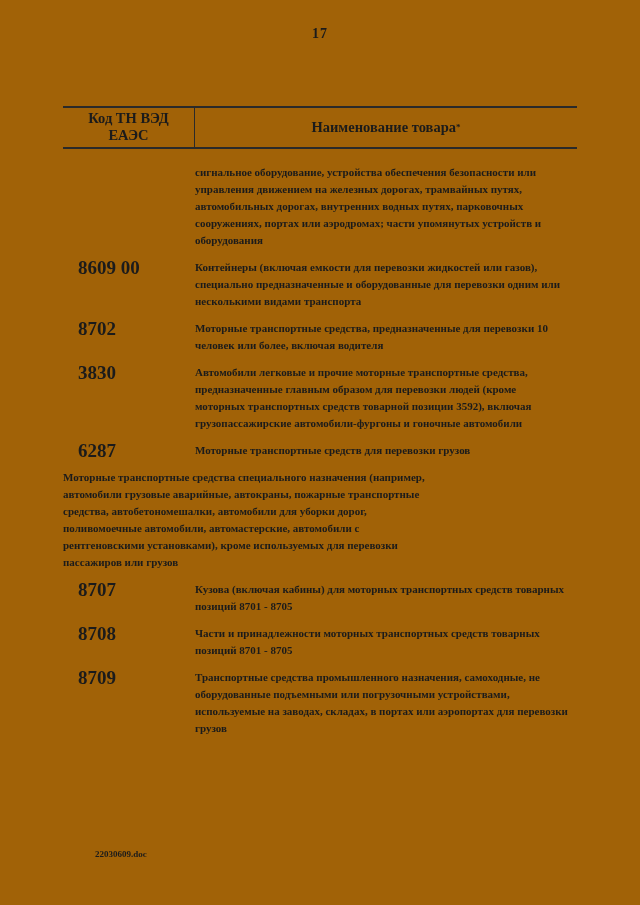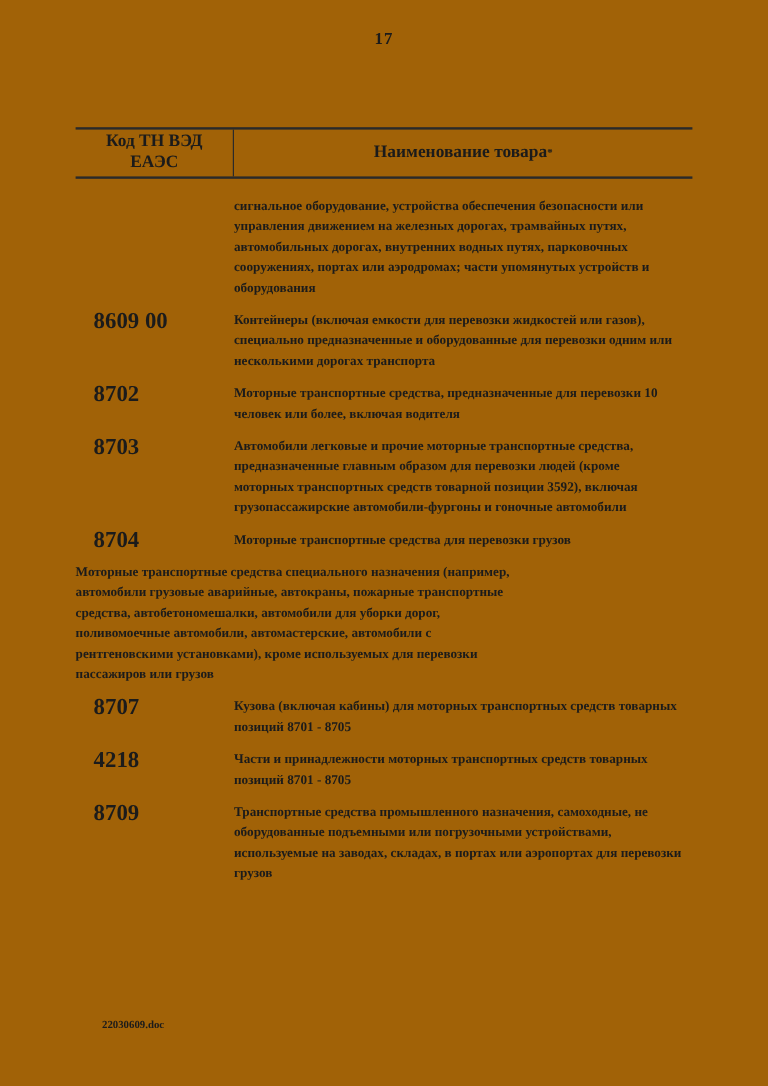--- a/index.html
+++ b/index.html
@@ -86,21 +86,21 @@
     flex-shrink: 0;
   }
   .cell-name {
     width: 373px;
     font-size: 11px;
     line-height: 17px;
   }
   .doc-footer {
     position: absolute;
     top: 849px;
-    left: 85px;
+    left: 95px;
     font-size: 9px;
     color: #1b1b1b;
   }
 </style>
 </head>
 <body>
 
 <div class="page">
 
   <div class="page-number">17</div>
@@ -115,50 +115,50 @@
     </div>
 
     <div class="tbody">
   <div class="row">
     <div class="cell-code"></div>
     <div class="cell-name">сигнальное оборудование, устройства обеспечения безопасности или управления движением на железных дорогах, трамвайных путях, автомобильных дорогах, внутренних водных путях, парковочных сооружениях, портах или аэродромах; части упомянутых устройств и оборудования</div>
   </div>
 
   <div class="row">
     <div class="cell-code">8609 00</div>
-    <div class="cell-name">Контейнеры (включая емкости для перевозки жидкостей или газов), специально предназначенные и оборудованные для перевозки одним или несколькими дорогах транспорта</div>
+    <div class="cell-name">Контейнеры (включая емкости для перевозки жидкостей или газов), специально предназначенные и оборудованные для перевозки одним или несколькими видами транспорта</div>
   </div>
 
   <div class="row">
     <div class="cell-code">8702</div>
     <div class="cell-name">Моторные транспортные средства, предназначенные для перевозки 10 человек или более, включая водителя</div>
   </div>
 
   <div class="row">
-    <div class="cell-code">8703</div>
+    <div class="cell-code">3830</div>
     <div class="cell-name">Автомобили легковые и прочие моторные транспортные средства, предназначенные главным образом для перевозки людей (кроме моторных транспортных средств товарной позиции 3592), включая грузопассажирские автомобили-фургоны и гоночные автомобили</div>
   </div>
 
   <div class="row">
-    <div class="cell-code">8704</div>
-    <div class="cell-name">Моторные транспортные средства для перевозки грузов</div>
+    <div class="cell-code">6287</div>
+    <div class="cell-name">Моторные транспортные средств для перевозки грузов</div>
   </div>
 
   <div class="row">
     <div class="cell-name">Моторные транспортные средства специального назначения (например, автомобили грузовые аварийные, автокраны, пожарные транспортные средства, автобетономешалки, автомобили для уборки дорог, поливомоечные автомобили, автомастерские, автомобили с рентгеновскими установками), кроме используемых для перевозки пассажиров или грузов</div>
   </div>
 
 
   <div class="row">
     <div class="cell-code">8707</div>
     <div class="cell-name">Кузова (включая кабины) для моторных транспортных средств товарных позиций 8701 - 8705</div>
   </div>
 
   <div class="row">
-    <div class="cell-code">4218</div>
+    <div class="cell-code">8708</div>
     <div class="cell-name">Части и принадлежности моторных транспортных средств товарных позиций 8701 - 8705</div>
   </div>
 
   <div class="row">
     <div class="cell-code">8709</div>
     <div class="cell-name">Транспортные средства промышленного назначения, самоходные, не оборудованные подъемными или погрузочными устройствами, используемые на заводах, складах, в портах или аэропортах для перевозки грузов</div>
   </div>
 </div>
   </div>
 

